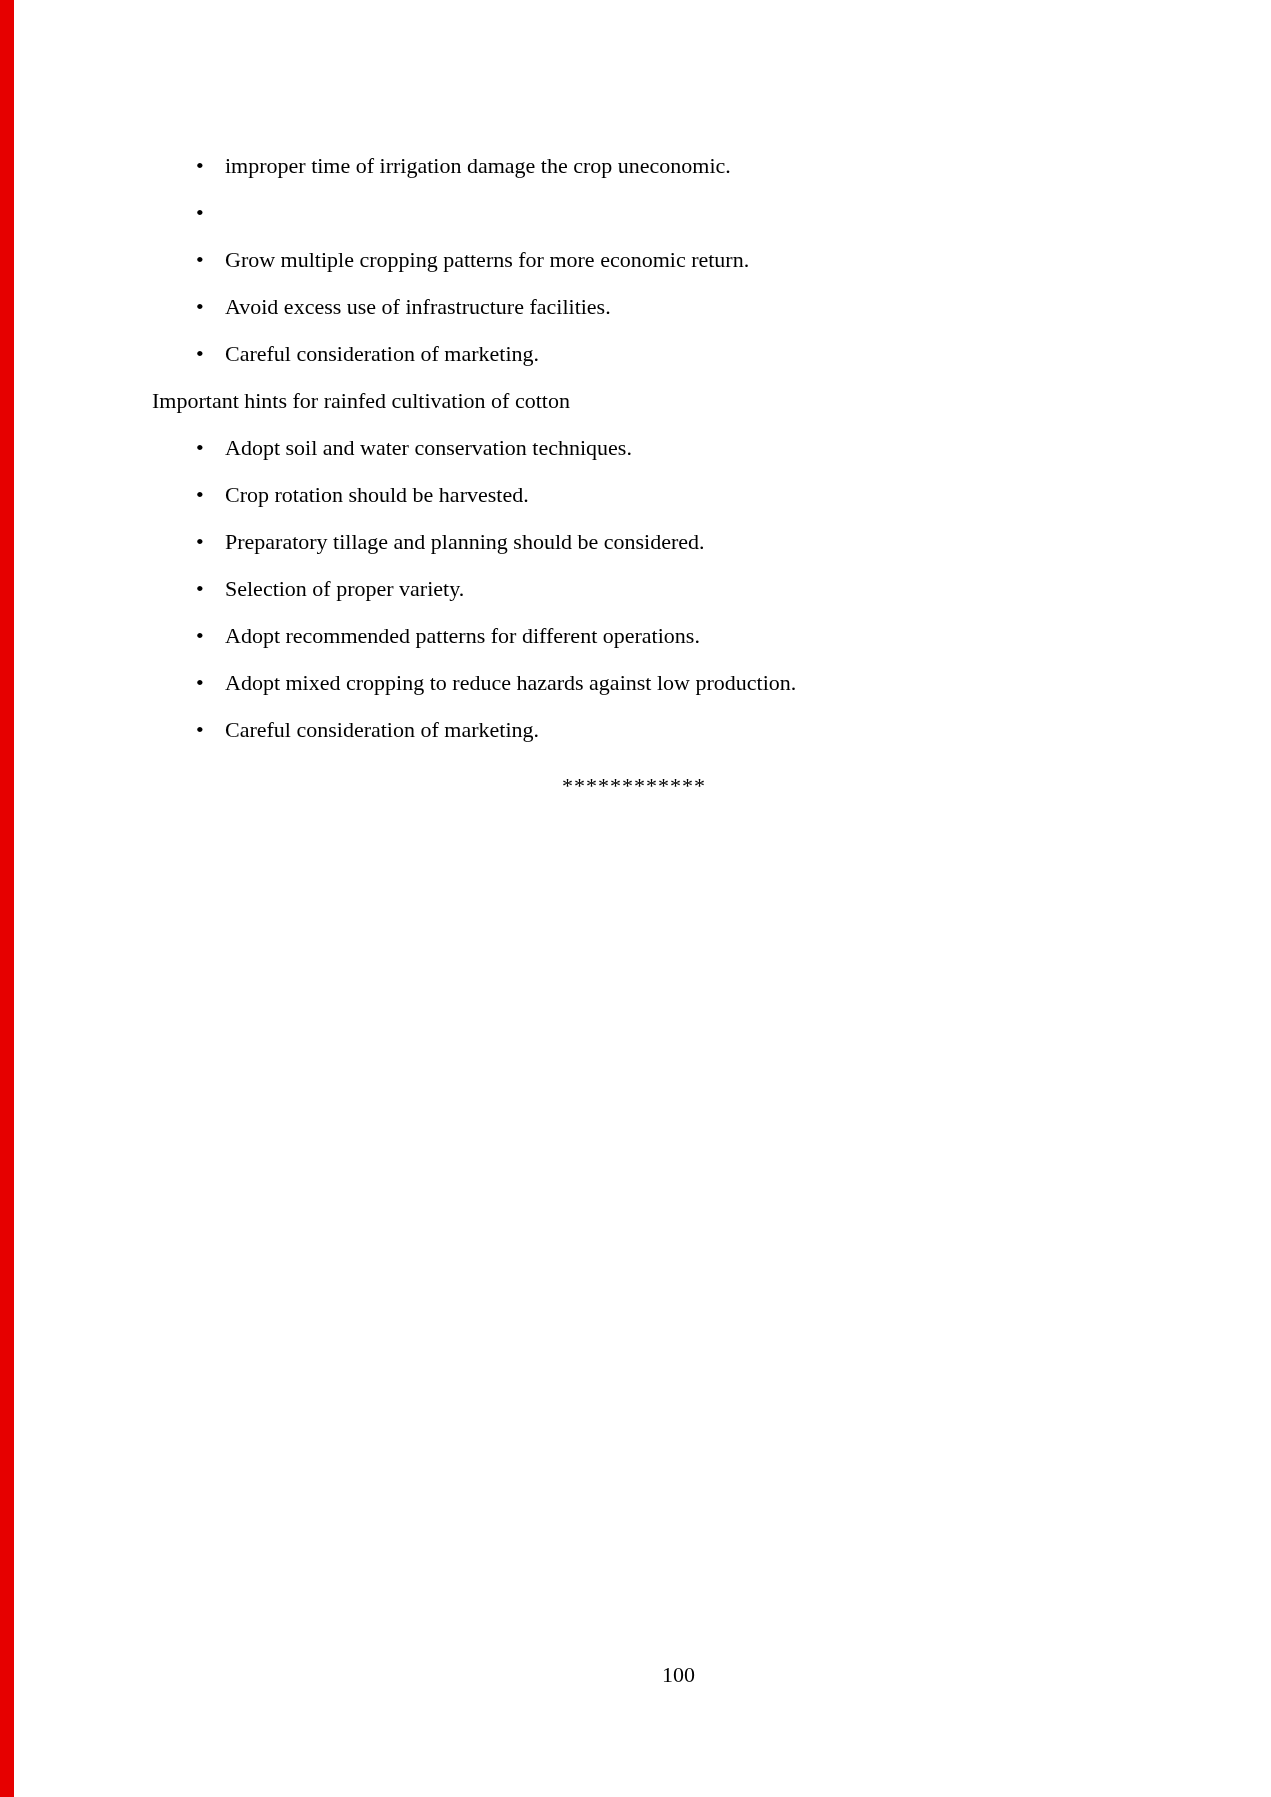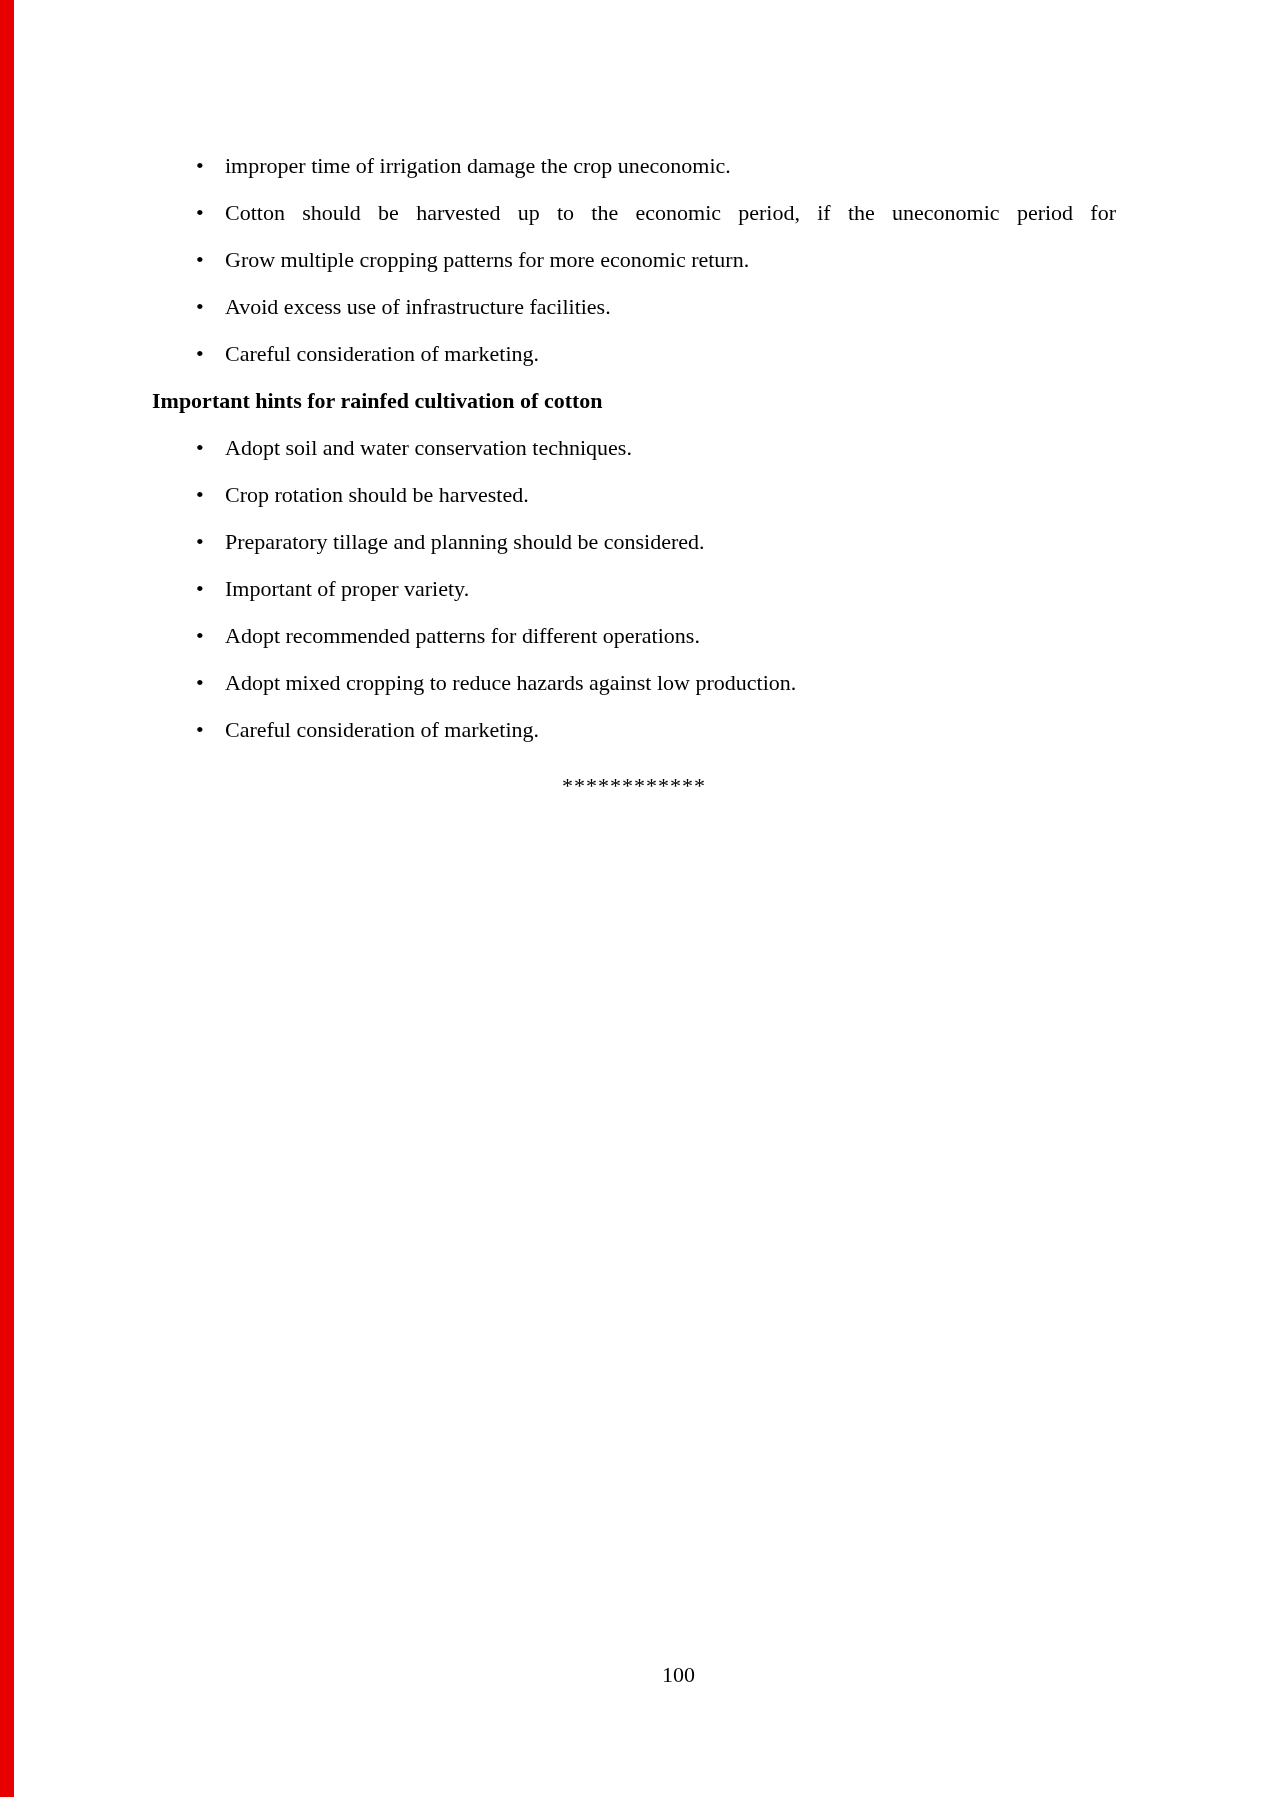--- a/index.html
+++ b/index.html
@@ -46,21 +46,21 @@
     line-height: 47px;
   }
   .item-text .line {
     line-height: 47px;
   }
   .jline {
     text-align: justify;
     text-align-last: justify;
   }
   .section-heading {
-    font-weight: bold;
+    font-weight: normal;
     line-height: 47px;
   }
   .separator-row {
     margin-top: 9px;
     line-height: 47px;
     text-align: center;
     letter-spacing: 1px;
   }
   .page-number {
     position: absolute;
@@ -84,21 +84,20 @@
     <div class="bullet-item">
       <span class="bullet-marker">•</span>
       <div class="item-text">
         <div class="line">improper time of irrigation damage the crop uneconomic.</div>
       </div>
     </div>
 
     <div class="bullet-item">
       <span class="bullet-marker">•</span>
       <div class="item-text">
-        <div class="line jline">Cotton should be harvested up to the economic period, if the uneconomic period for</div>
       </div>
     </div>
 
     <div class="bullet-item">
       <span class="bullet-marker">•</span>
       <div class="item-text">
         <div class="line">Grow multiple cropping patterns for more economic return.</div>
       </div>
     </div>
 
@@ -139,21 +138,21 @@
     <div class="bullet-item">
       <span class="bullet-marker">•</span>
       <div class="item-text">
         <div class="line">Preparatory tillage and planning should be considered.</div>
       </div>
     </div>
 
     <div class="bullet-item">
       <span class="bullet-marker">•</span>
       <div class="item-text">
-        <div class="line">Important of proper variety.</div>
+        <div class="line">Selection of proper variety.</div>
       </div>
     </div>
 
     <div class="bullet-item">
       <span class="bullet-marker">•</span>
       <div class="item-text">
         <div class="line">Adopt recommended patterns for different operations.</div>
       </div>
     </div>
 

